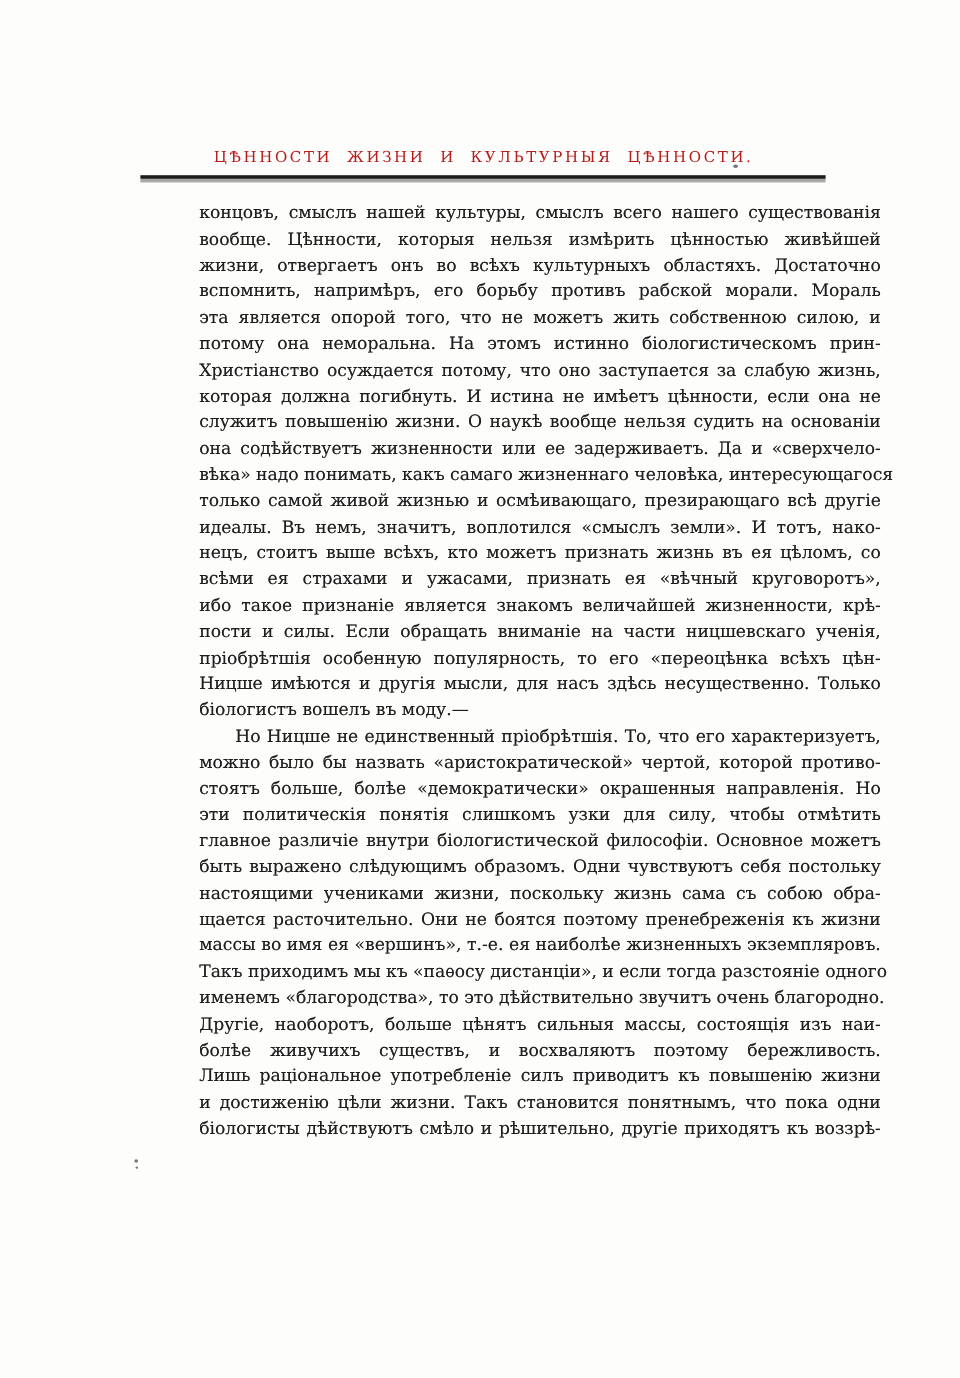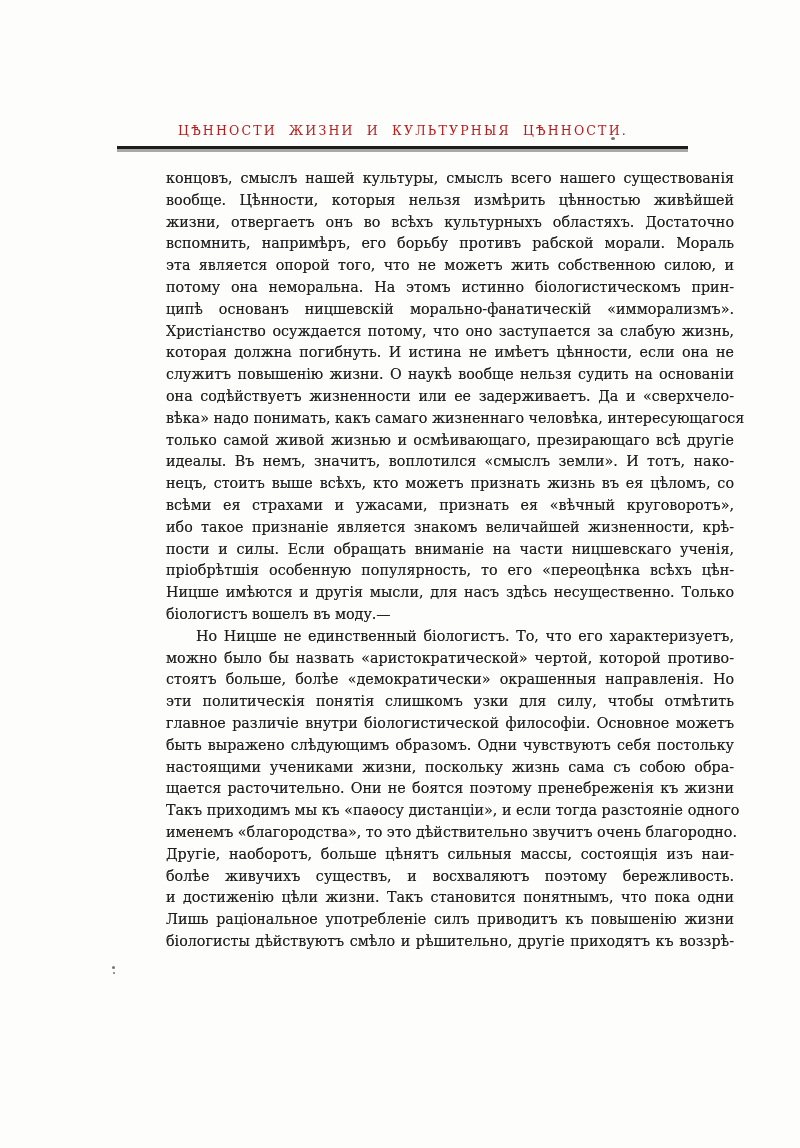--- a/index.html
+++ b/index.html
@@ -83,49 +83,49 @@
 
   <div class="head-rule"></div>
 
   <main class="text-block">
       <div class="line">концовъ, смыслъ нашей культуры, смыслъ всего нашего существованія</div>
       <div class="line">вообще. Цѣнности, которыя нельзя измѣрить цѣнностью живѣйшей</div>
       <div class="line">жизни, отвергаетъ онъ во всѣхъ культурныхъ областяхъ. Достаточно</div>
       <div class="line">вспомнить, напримѣръ, его борьбу противъ рабской морали. Мораль</div>
       <div class="line">эта является опорой того, что не можетъ жить собственною силою, и</div>
       <div class="line">потому она неморальна. На этомъ истинно біологистическомъ прин-</div>
-      <div class="line">ципѣ основанъ ницшевскій морально-фанатическій «имморализмъ».</div>
       <div class="line">Христіанство осуждается потому, что оно заступается за слабую жизнь,</div>
       <div class="line">которая должна погибнуть. И истина не имѣетъ цѣнности, если она не</div>
       <div class="line">служитъ повышенію жизни. О наукѣ вообще нельзя судить на основаніи</div>
       <div class="line">она содѣйствуетъ жизненности или ее задерживаетъ. Да и «сверхчело-</div>
       <div class="line">вѣка» надо понимать, какъ самаго жизненнаго человѣка, интересующагося</div>
       <div class="line">только самой живой жизнью и осмѣивающаго, презирающаго всѣ другіе</div>
       <div class="line">идеалы. Въ немъ, значитъ, воплотился «смыслъ земли». И тотъ, нако-</div>
       <div class="line">нецъ, стоитъ выше всѣхъ, кто можетъ признать жизнь въ ея цѣломъ, со</div>
       <div class="line">всѣми ея страхами и ужасами, признать ея «вѣчный круговоротъ»,</div>
       <div class="line">ибо такое признаніе является знакомъ величайшей жизненности, крѣ-</div>
       <div class="line">пости и силы. Если обращать вниманіе на части ницшевскаго ученія,</div>
       <div class="line">пріобрѣтшія особенную популярность, то его «переоцѣнка всѣхъ цѣн-</div>
       <div class="line">Ницше имѣются и другія мысли, для насъ здѣсь несущественно. Только</div>
       <div class="line short">біологистъ вошелъ въ моду.—</div>
-      <div class="line indent">Но Ницше не единственный біологистъ. То, что его характеризуетъ,</div>
+      <div class="line indent">Но Ницше не единственный пріобрѣтшія. То, что его характеризуетъ,</div>
       <div class="line">можно было бы назвать «аристократической» чертой, которой противо-</div>
       <div class="line">стоятъ больше, болѣе «демократически» окрашенныя направленія. Но</div>
       <div class="line">эти политическія понятія слишкомъ узки для силу, чтобы отмѣтить</div>
       <div class="line">главное различіе внутри біологистической философіи. Основное можетъ</div>
       <div class="line">быть выражено слѣдующимъ образомъ. Одни чувствуютъ себя постольку</div>
       <div class="line">настоящими учениками жизни, поскольку жизнь сама съ собою обра-</div>
       <div class="line">щается расточительно. Они не боятся поэтому пренебреженія къ жизни</div>
+      <div class="line">массы во имя ея «вершинъ», т.-е. ея наиболѣе жизненныхъ экземпляровъ.</div>
       <div class="line">Такъ приходимъ мы къ «паѳосу дистанціи», и если тогда разстояніе одного</div>
       <div class="line">именемъ «благородства», то это дѣйствительно звучитъ очень благородно.</div>
       <div class="line">Другіе, наоборотъ, больше цѣнятъ сильныя массы, состоящія изъ наи-</div>
       <div class="line">болѣе живучихъ существъ, и восхваляютъ поэтому бережливость.</div>
+      <div class="line">Лишь раціональное употребленіе силъ приводитъ къ повышенію жизни</div>
       <div class="line">и достиженію цѣли жизни. Такъ становится понятнымъ, что пока одни</div>
-      <div class="line">Лишь раціональное употребленіе силъ приводитъ къ повышенію жизни</div>
       <div class="line">біологисты дѣйствуютъ смѣло и рѣшительно, другіе приходятъ къ воззрѣ-</div>
     </main>
 
   <span class="scan-speck speck-1"></span>
   <span class="scan-speck speck-2"></span>
   <span class="scan-speck speck-3"></span>
 
 </div>
 
 </body></html>

